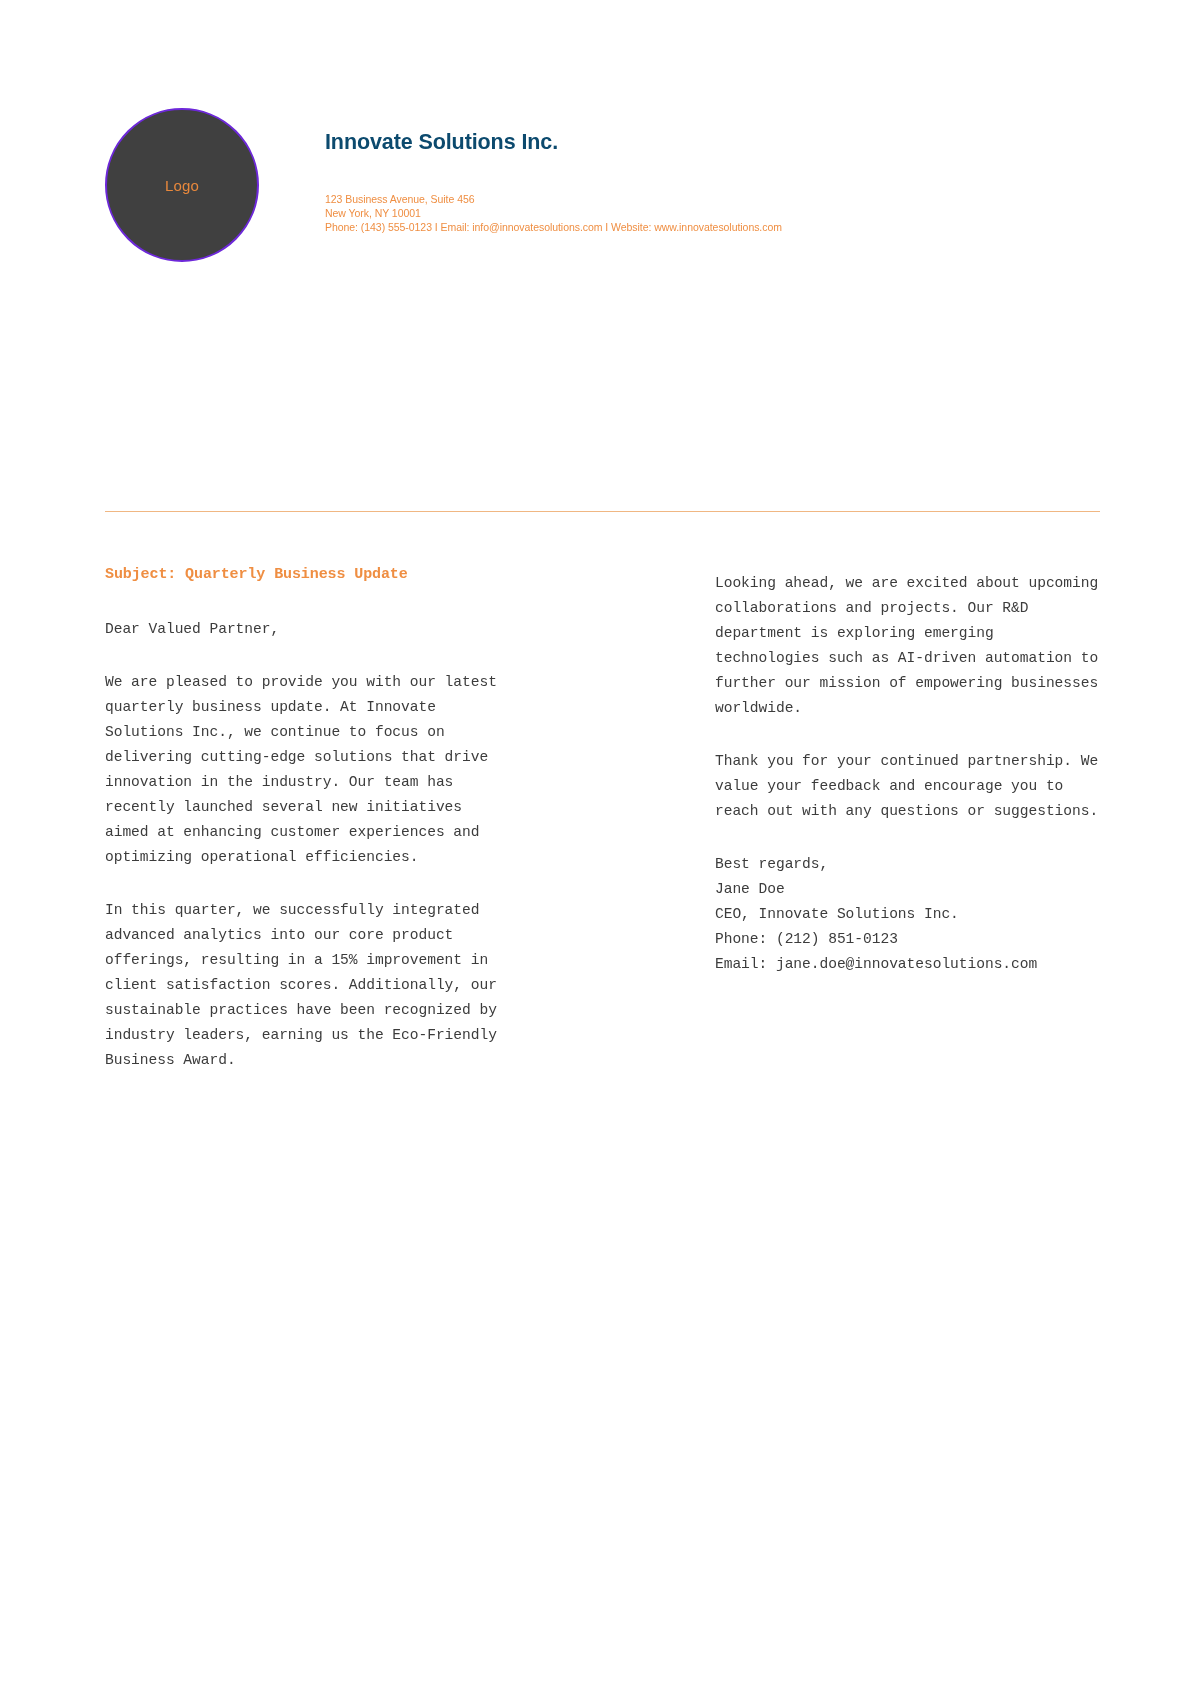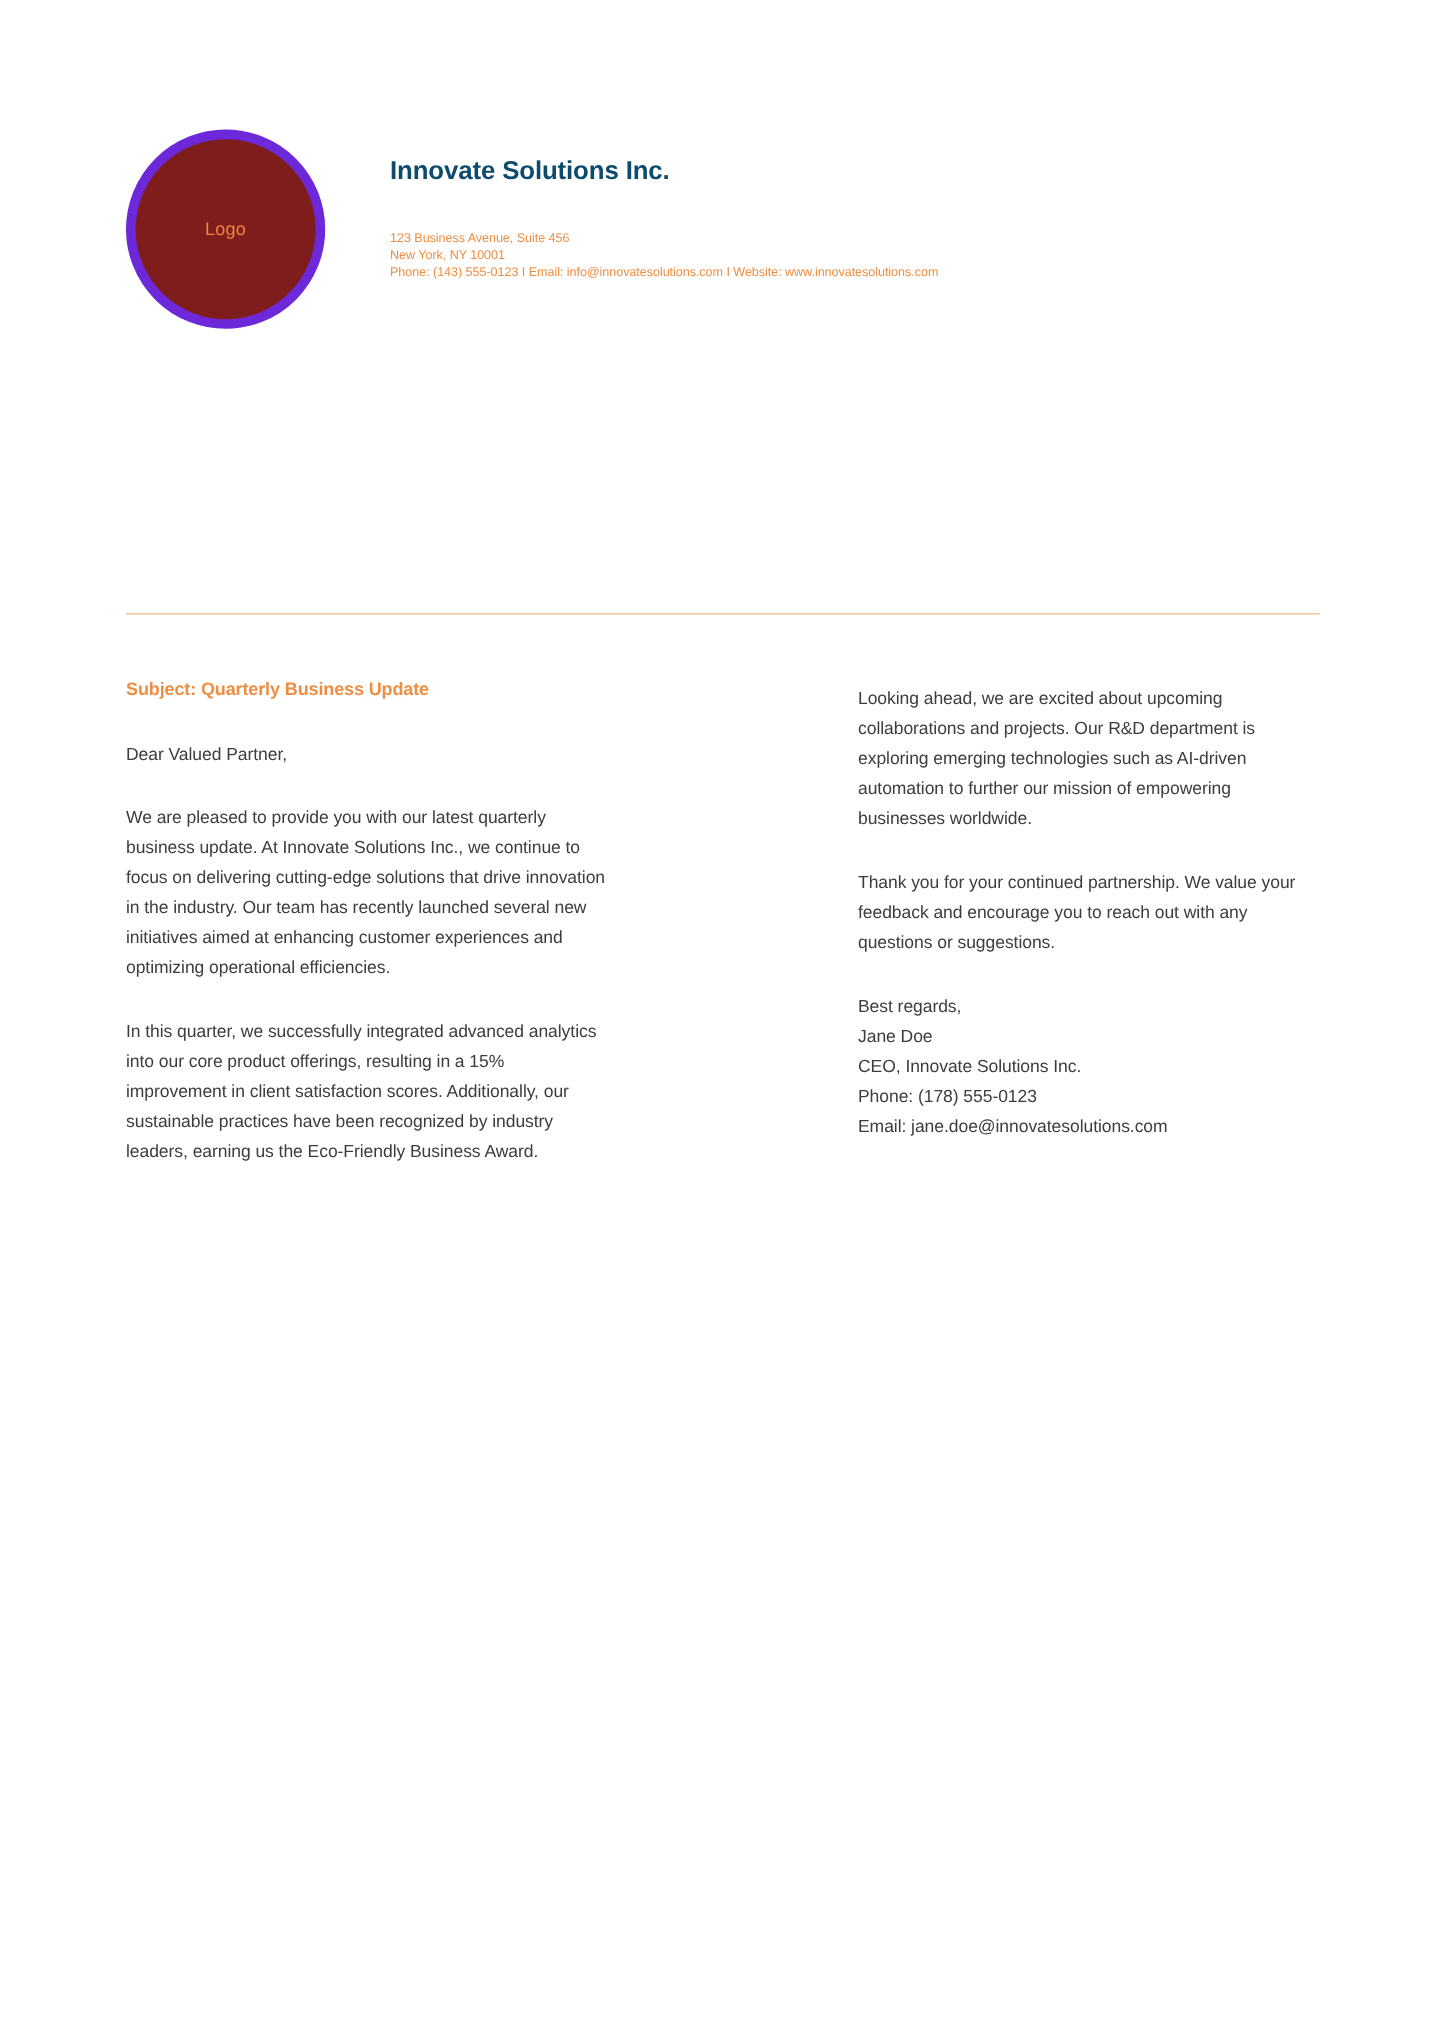--- a/index.html
+++ b/index.html
@@ -37,22 +37,22 @@
 
   .logo-wrap {
     width: 155px;
     flex: 0 0 155px;
   }
 
   .logo-circle {
     width: 150px;
     height: 150px;
     border-radius: 50%;
-    border: 8px solid #6d28d9;
-    background: #7f1d1d;
+    border: 2px solid #6d28d9;
+    background: #404040;
     display: flex;
     align-items: center;
     justify-content: center;
   }
 
   .logo-text {
     color: #e8883c;
     font-size: 15px;
     letter-spacing: 0.2px;
   }
@@ -95,20 +95,21 @@
     position: absolute;
     left: 105px;
     top: 566px;
     width: 995px;
     display: flex;
     justify-content: space-between;
   }
 
   .col {
     width: 402px;
+    font-family: Liberation Mono, monospace;
   }
   .col-right {
     width: 385px;
     padding-top: 5px;
     margin-left: 32px;
   }
 
   .subject {
     color: #ef8e42;
     font-weight: bold;
@@ -177,20 +178,20 @@
 
     <div class="col col-right">
       <p class="para">Looking ahead, we are excited about upcoming collaborations and projects. Our R&amp;D department is exploring emerging technologies such as AI-driven automation to further our mission of empowering businesses worldwide.</p>
 
       <p class="para">Thank you for your continued partnership. We value your feedback and encourage you to reach out with any questions or suggestions.</p>
 
       <div class="signature">
         <div>Best regards,</div>
         <div>Jane Doe</div>
         <div>CEO, Innovate Solutions Inc.</div>
-        <div>Phone: (178) 555-0123</div>
+        <div>Phone: (212) 851-0123</div>
         <div>Email: jane.doe@innovatesolutions.com</div>
       </div>
     </div>
 
   </div>
 
 </div>
 
 </body></html>

